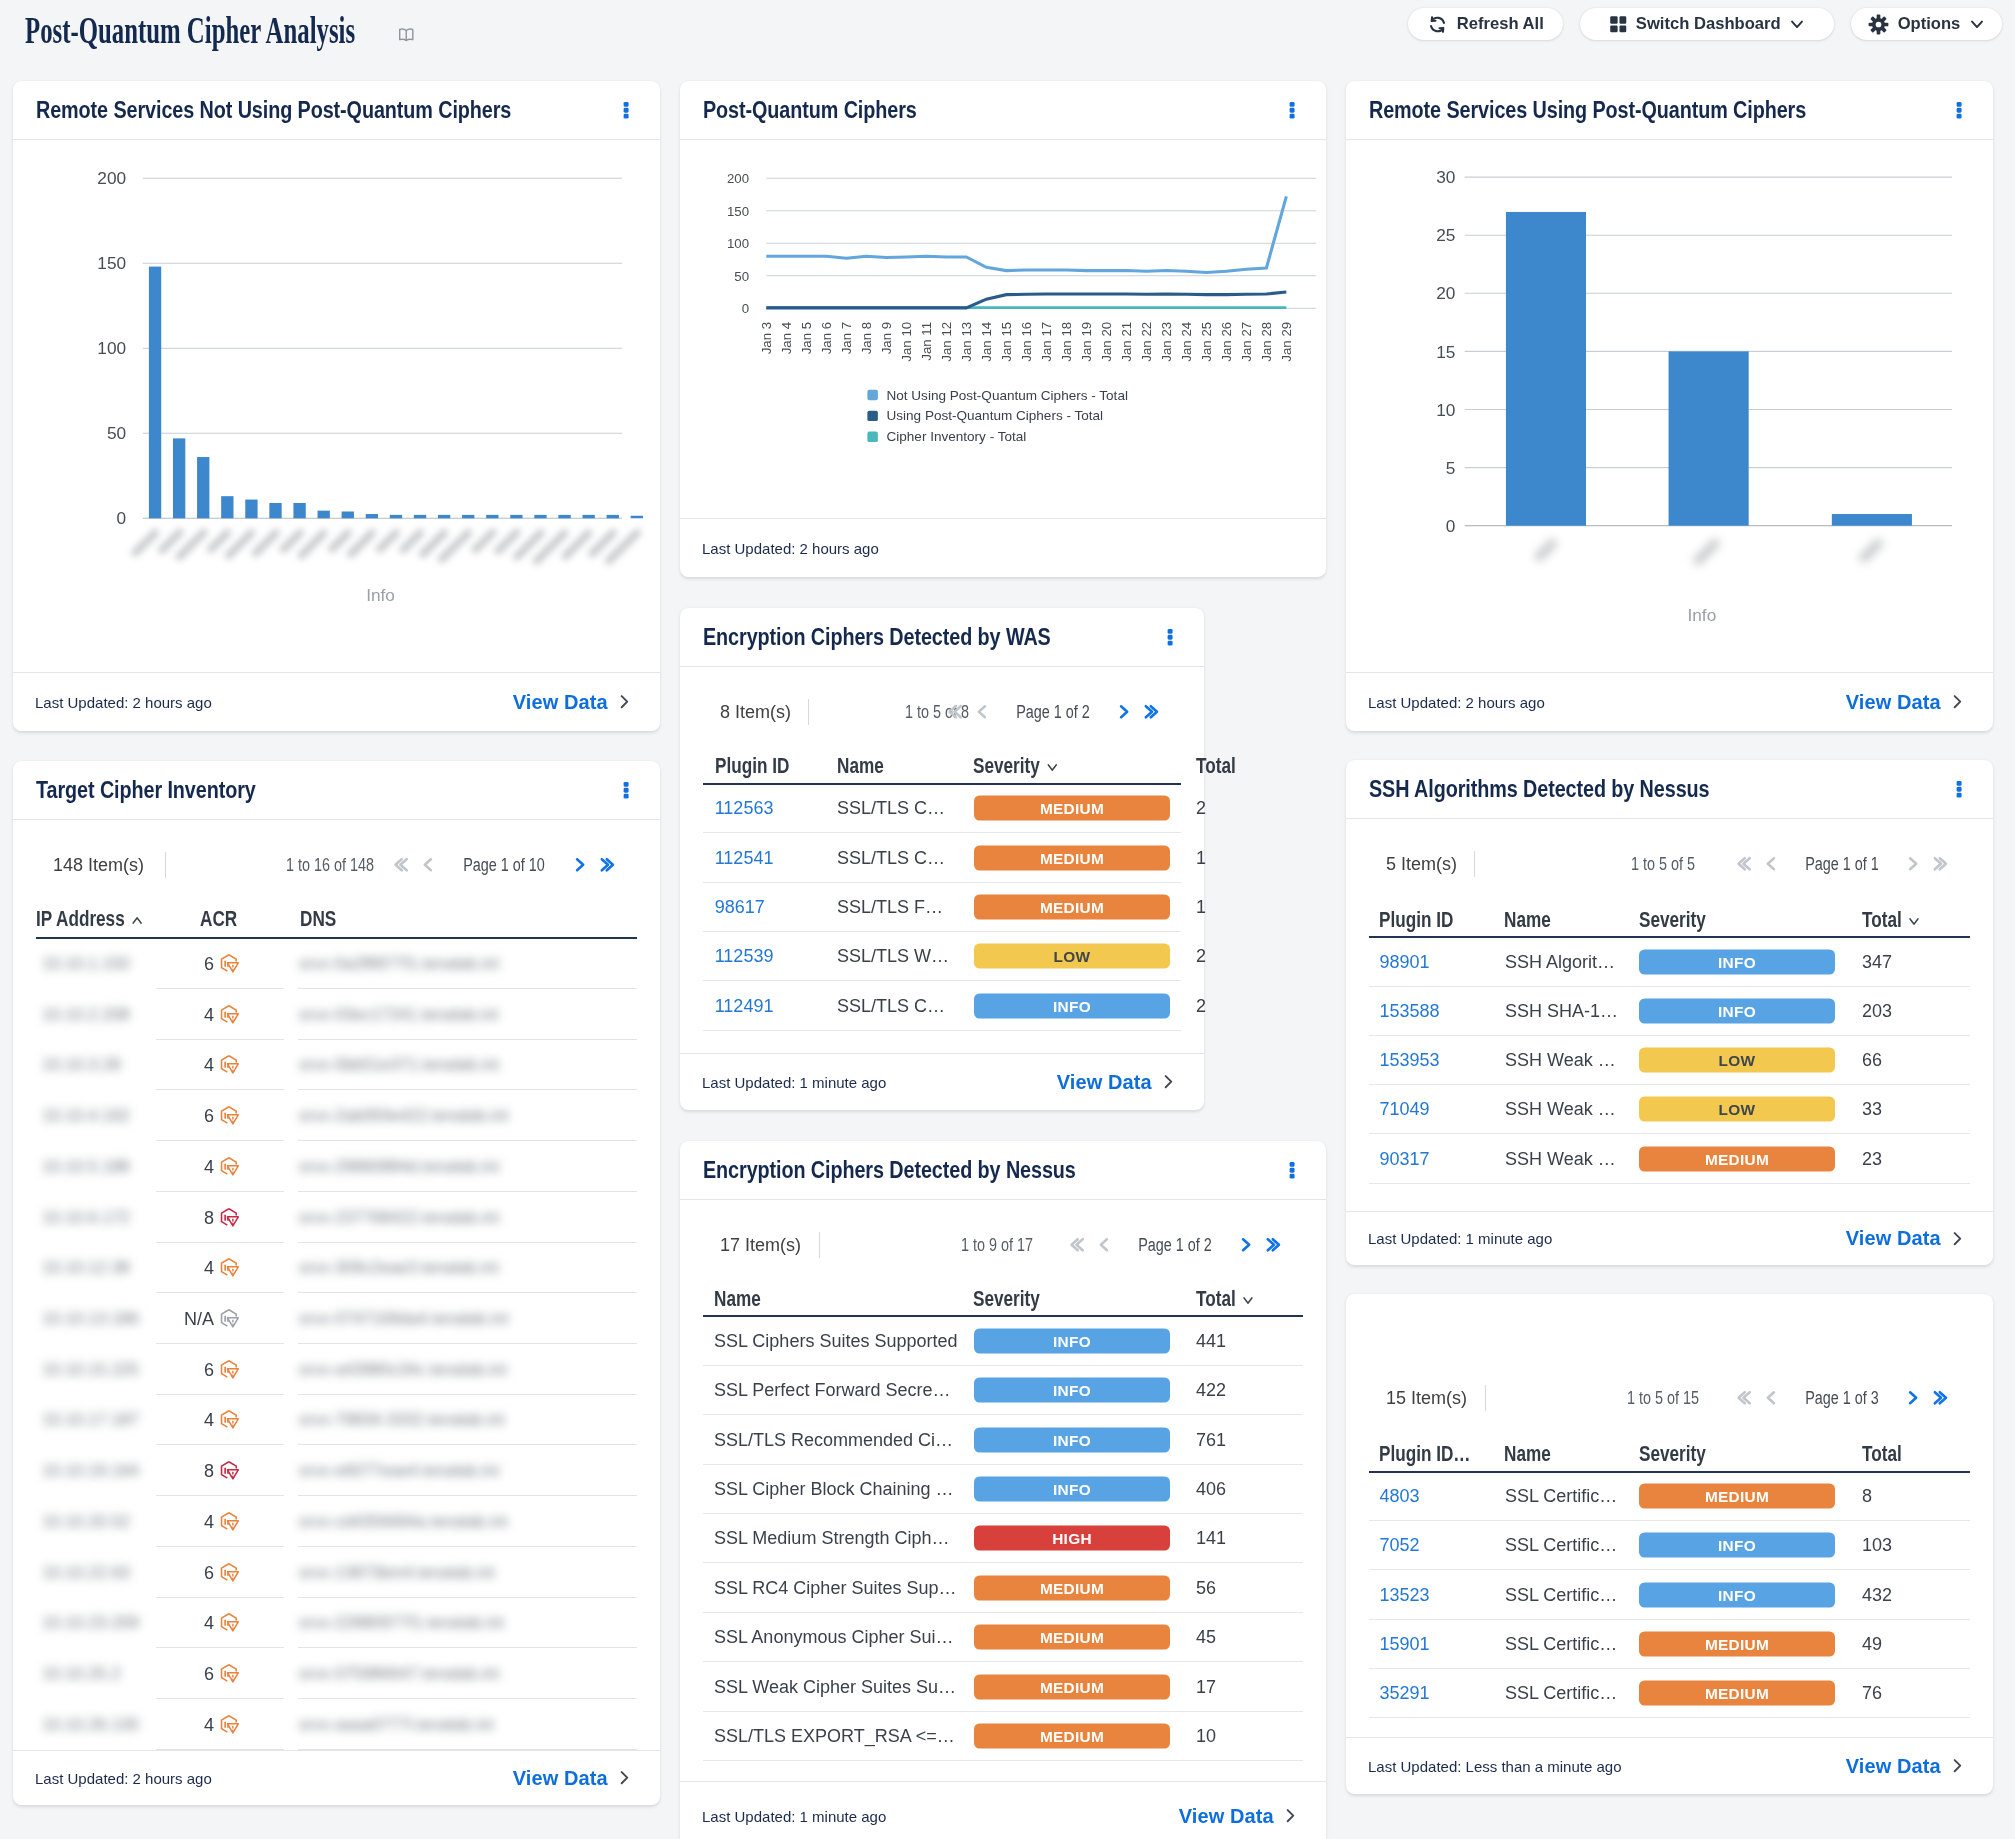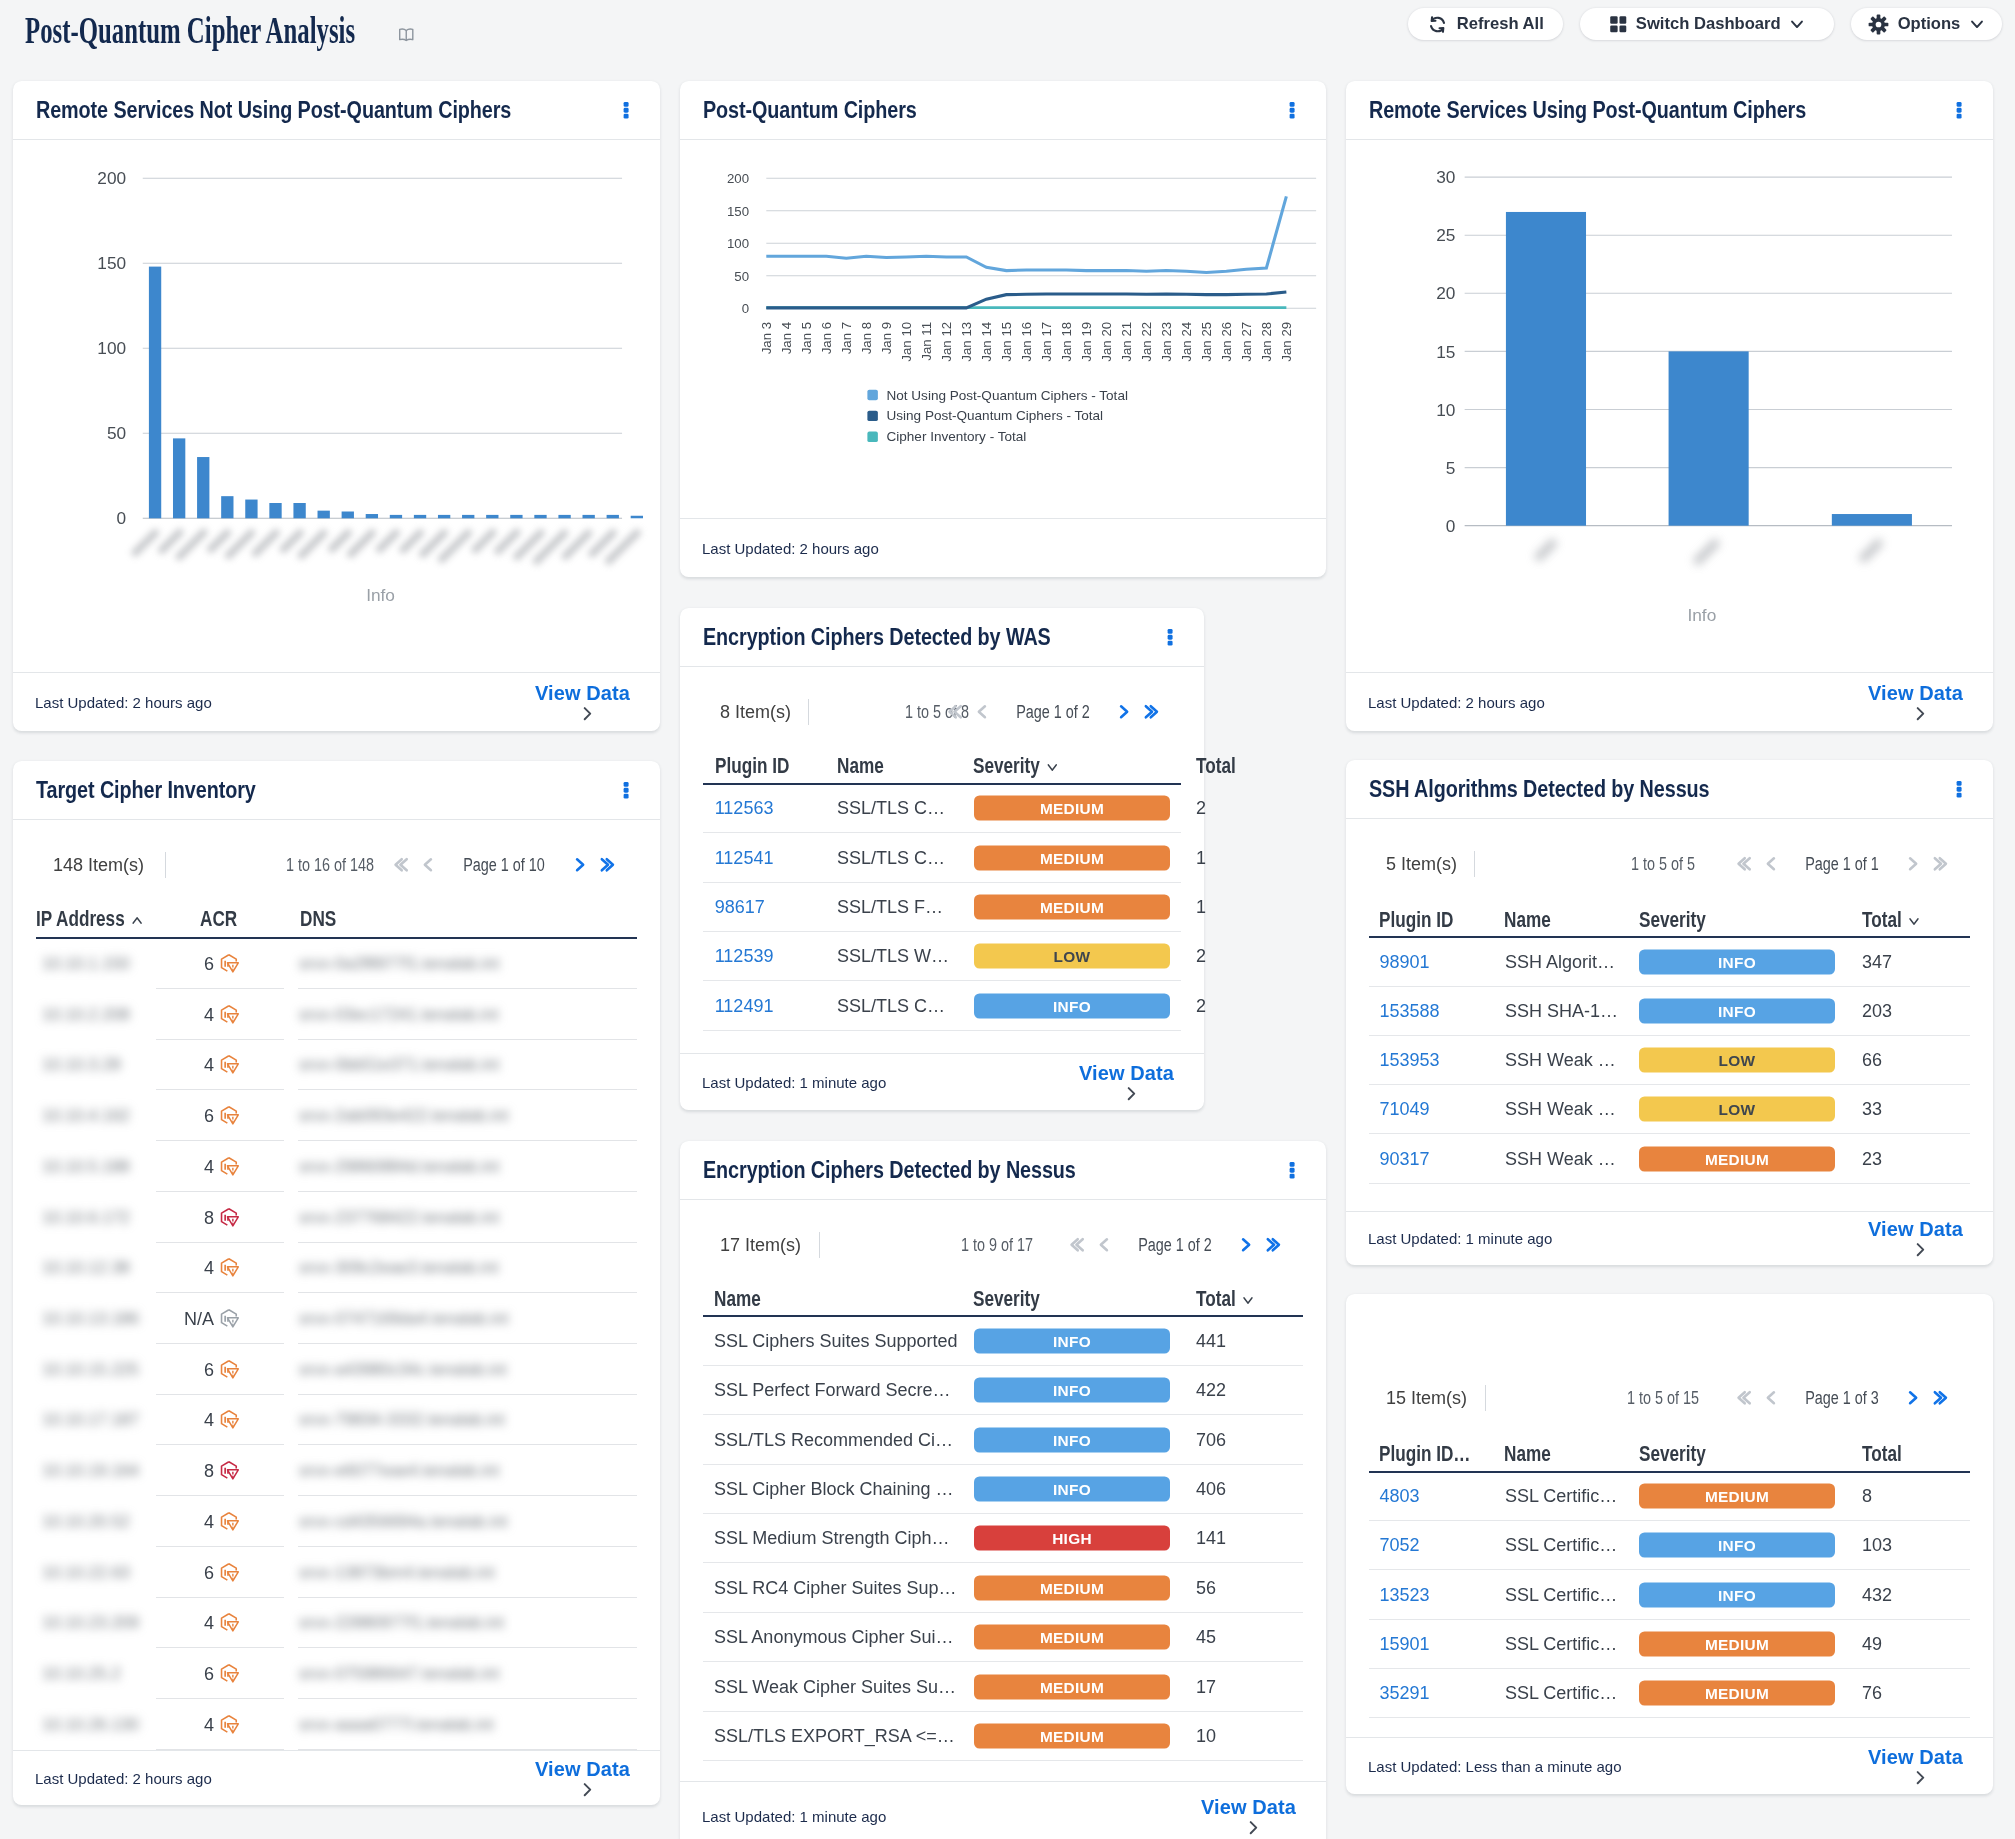--- a/index.html
+++ b/index.html
@@ -4,21 +4,21 @@
 * { margin:0; padding:0; box-sizing:border-box; }
 html,body { width:2015px; height:1839px; overflow:hidden; }
 body { background:#f4f5f6; font-family:"Liberation Sans", sans-serif; position:relative; }
 .card { position:absolute; background:#fff; border-radius:8.6px; box-shadow:0 1.2px 3.1px rgba(25,35,55,.13); }
 .tbar { position:absolute; left:0; top:0; right:0; height:59px; display:flex; align-items:center;
   justify-content:space-between; padding:0 31px 0 23px; border-bottom:1.2px solid #e3e6e9; }
 .ct { font-size:23px; font-weight:700; color:#14294d; white-space:nowrap; transform-origin:0 50%; letter-spacing:-0.1px; }
 .cfoot { position:absolute; left:0; bottom:0; right:0; border-top:1.2px solid #e3e6e9; display:flex;
   align-items:center; justify-content:space-between; padding:0 30px 0 22px; }
 .fl { font-size:15px; color:#1c2b4c; }
-.vd { display:flex; align-items:center;flex-direction:column; }
+.vd { display:flex; align-items:center; }
 .vdt { font-size:20px; font-weight:700; color:#0e6edc; letter-spacing:0.1px; }
 .chart { position:absolute; }
 .ax { font-size:28px; fill:#474d54; font-family:"Liberation Sans", sans-serif; }
 .ax2 { font-size:21.5px; fill:#474d54; font-family:"Liberation Sans", sans-serif; }
 .leg { font-size:22px; fill:#3a414b; font-family:"Liberation Sans", sans-serif; }
 .info { font-size:28px; fill:#9aa0a7; font-family:"Liberation Sans", sans-serif; }
 .pag { position:absolute; left:0; right:0; top:86px; height:36px; }
 .pgi { position:absolute; left:40px; top:50%; transform:translateY(-50%); font-size:18px; color:#404040; }
 .pgsep { position:absolute; top:50%; transform:translateY(-50%); width:1.2px; height:26px; background:#d5d9de; }
 .pgc { position:absolute; left:49%; top:50%; transform:translate(-50%,-50%); font-size:18px; color:#565d66; white-space:nowrap; }
@@ -720,21 +720,21 @@
 <div class="badgewrap" style="left:271px">
         <div class="badge" style="background:#57a3e4;color:#ffffff">INFO</div>
       </div>
 <span class="cell" style="left:493px">422</span>
 </div>
     <div class="trow" style="top:275px;height:49px">
 <span class="cell" style="left:11px">SSL/TLS Recommended Ci…</span>
 <div class="badgewrap" style="left:271px">
         <div class="badge" style="background:#57a3e4;color:#ffffff">INFO</div>
       </div>
-<span class="cell" style="left:493px">706</span>
+<span class="cell" style="left:493px">761</span>
 </div>
     <div class="trow" style="top:324px;height:49px">
 <span class="cell" style="left:11px">SSL Cipher Block Chaining …</span>
 <div class="badgewrap" style="left:271px">
         <div class="badge" style="background:#57a3e4;color:#ffffff">INFO</div>
       </div>
 <span class="cell" style="left:493px">406</span>
 </div>
     <div class="trow" style="top:373px;height:49px">
 <span class="cell" style="left:11px">SSL Medium Strength Ciph…</span>

